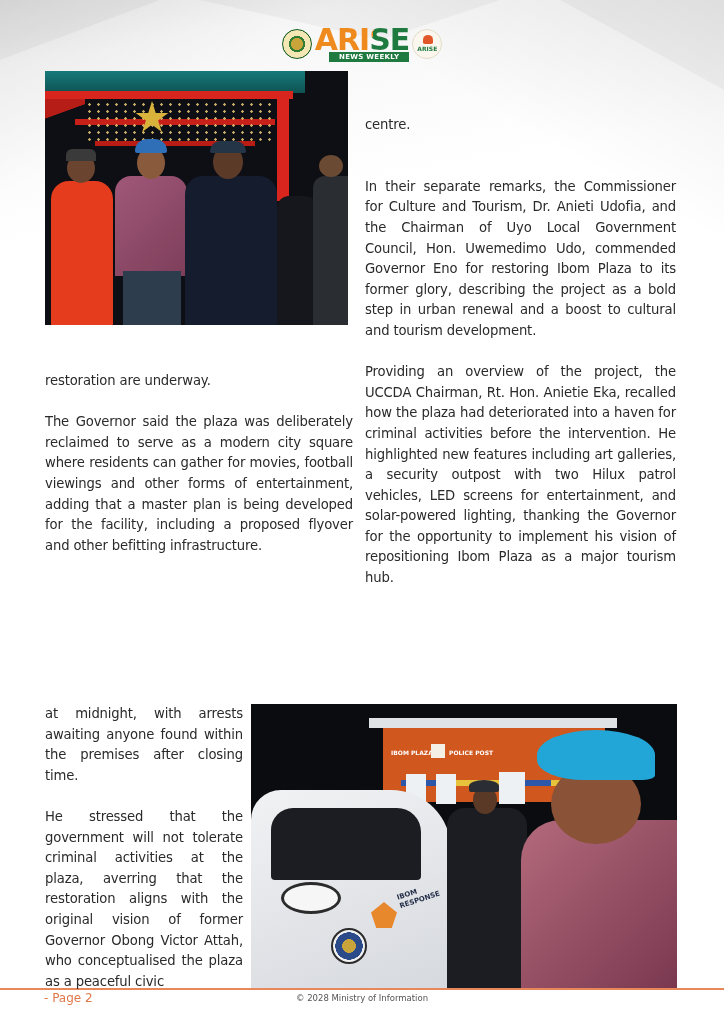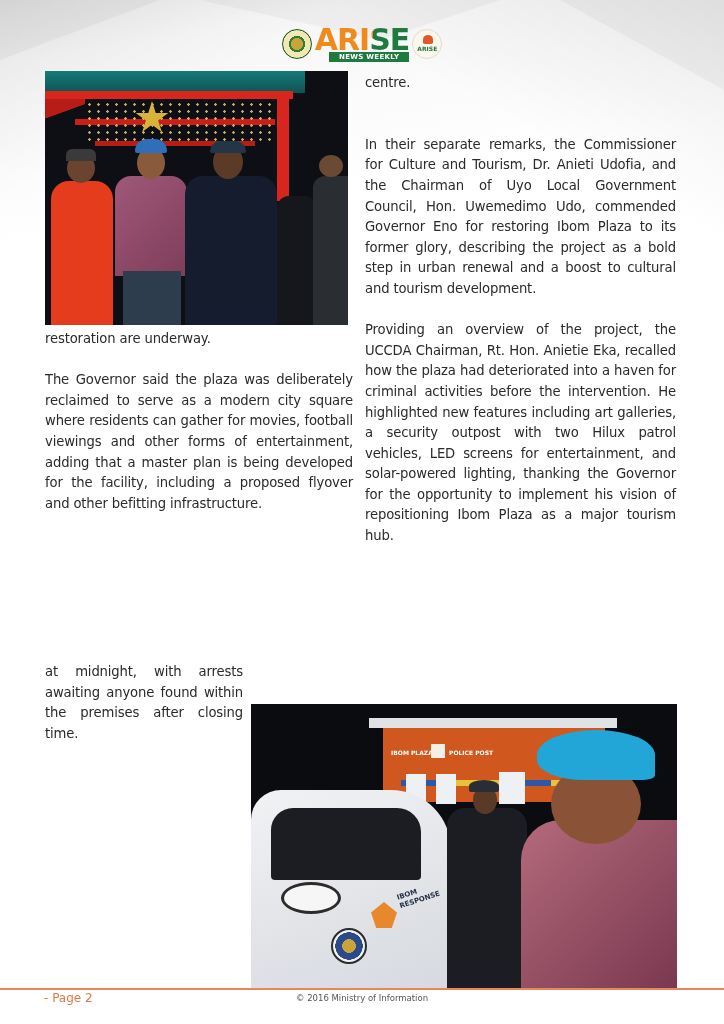--- a/index.html
+++ b/index.html
@@ -72,21 +72,21 @@
     left: 251px; top: 704px; width: 426px; height: 284px;
     background: #0b0c10;
   }
   .shape { position: absolute; }
 
   
   .col-text {
     position: absolute; z-index: 2;
     font-family: "DejaVu Sans", sans-serif;
     font-size: 13.2px; line-height: 20.6px;
-    color: #2a2a2a; text-align: justify; letter-spacing: -0.15px;
+    color: #2a2a2a; text-align: justify; letter-spacing: -0.15px; margin-top: 42px;
   }
   .col-text p { margin: 0; }
   .left-a { left: 45px; top: 329px; width: 308px; }
   .left-b { left: 45px; top: 662px; width: 198px; }
   .right { left: 365px; top: 73px; width: 311px; }
   .gap { height: 20.6px; }
 
   
   .footer-line {
     position: absolute; left: 0; top: 988px; width: 724px; height: 2px;
@@ -151,20 +151,21 @@
 
 <div class="col-text left-a">
   <p>restoration are underway.</p>
   <div class="gap"></div>
   <p>The Governor said the plaza was deliberately reclaimed to serve as a modern city square where residents can gather for movies, football viewings and other forms of entertainment, adding that a master plan is being developed for the facility, including a proposed flyover and other befitting infrastructure.</p>
   <div class="gap"></div>
 </div>
 <div class="col-text left-b">
   <p>at midnight, with arrests awaiting anyone found within the premises after closing time.</p>
   <div class="gap"></div>
+  <p>He stressed that the government will not tolerate criminal activities at the plaza, averring that the restoration aligns with the original vision of former Governor Obong Victor Attah, who conceptualised the plaza as a peaceful civic</p>
 </div>
 
 <div class="col-text right">
   <p>centre.</p>
   <div class="gap"></div>
   <div class="gap"></div>
   <p>In their separate remarks, the Commissioner for Culture and Tourism, Dr. Anieti Udofia, and the Chairman of Uyo Local Government Council, Hon. Uwemedimo Udo, commended Governor Eno for restoring Ibom Plaza to its former glory, describing the project as a bold step in urban renewal and a boost to cultural and tourism development.</p>
   <div class="gap"></div>
   <p>Providing an overview of the project, the UCCDA Chairman, Rt. Hon. Anietie Eka, recalled how the plaza had deteriorated into a haven for criminal activities before the intervention. He highlighted new features including art galleries, a security outpost with two Hilux patrol vehicles, LED screens for entertainment, and solar-powered lighting, thanking the Governor for the opportunity to implement his vision of repositioning Ibom Plaza as a major tourism hub.</p>
 </div>
@@ -192,13 +193,13 @@
   <div class="shape" style="left:222px;top:82px;width:24px;height:28px;background:#5a3a27;border-radius:50%;"></div>
   <div class="shape" style="left:218px;top:76px;width:30px;height:12px;background:#2a2d33;border-radius:50% 50% 2px 2px;"></div>
 
   <div class="shape" style="left:270px;top:116px;width:156px;height:168px;background:linear-gradient(135deg,#b36a7b,#7a3850);border-radius:40px 0 0 0;"></div>
   <div class="shape" style="left:300px;top:60px;width:90px;height:80px;background:#8a5236;border-radius:50%;"></div>
   <div class="shape" style="left:286px;top:26px;width:118px;height:50px;background:#22a6d8;border-radius:50% 50% 10% 40%;"></div>
 </figure>
 
 <div class="footer-line"></div>
 <div class="page-num">- Page 2</div>
-<div class="copyright">© 2016 Ministry of Information</div>
+<div class="copyright">© 2028 Ministry of Information</div>
 
 </body></html>

